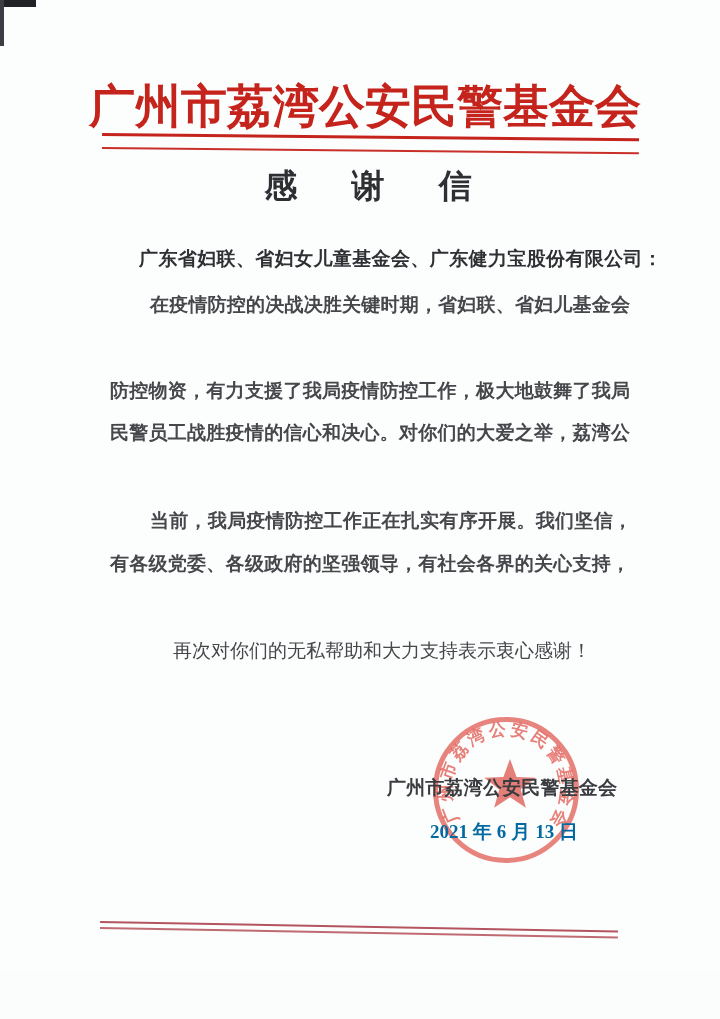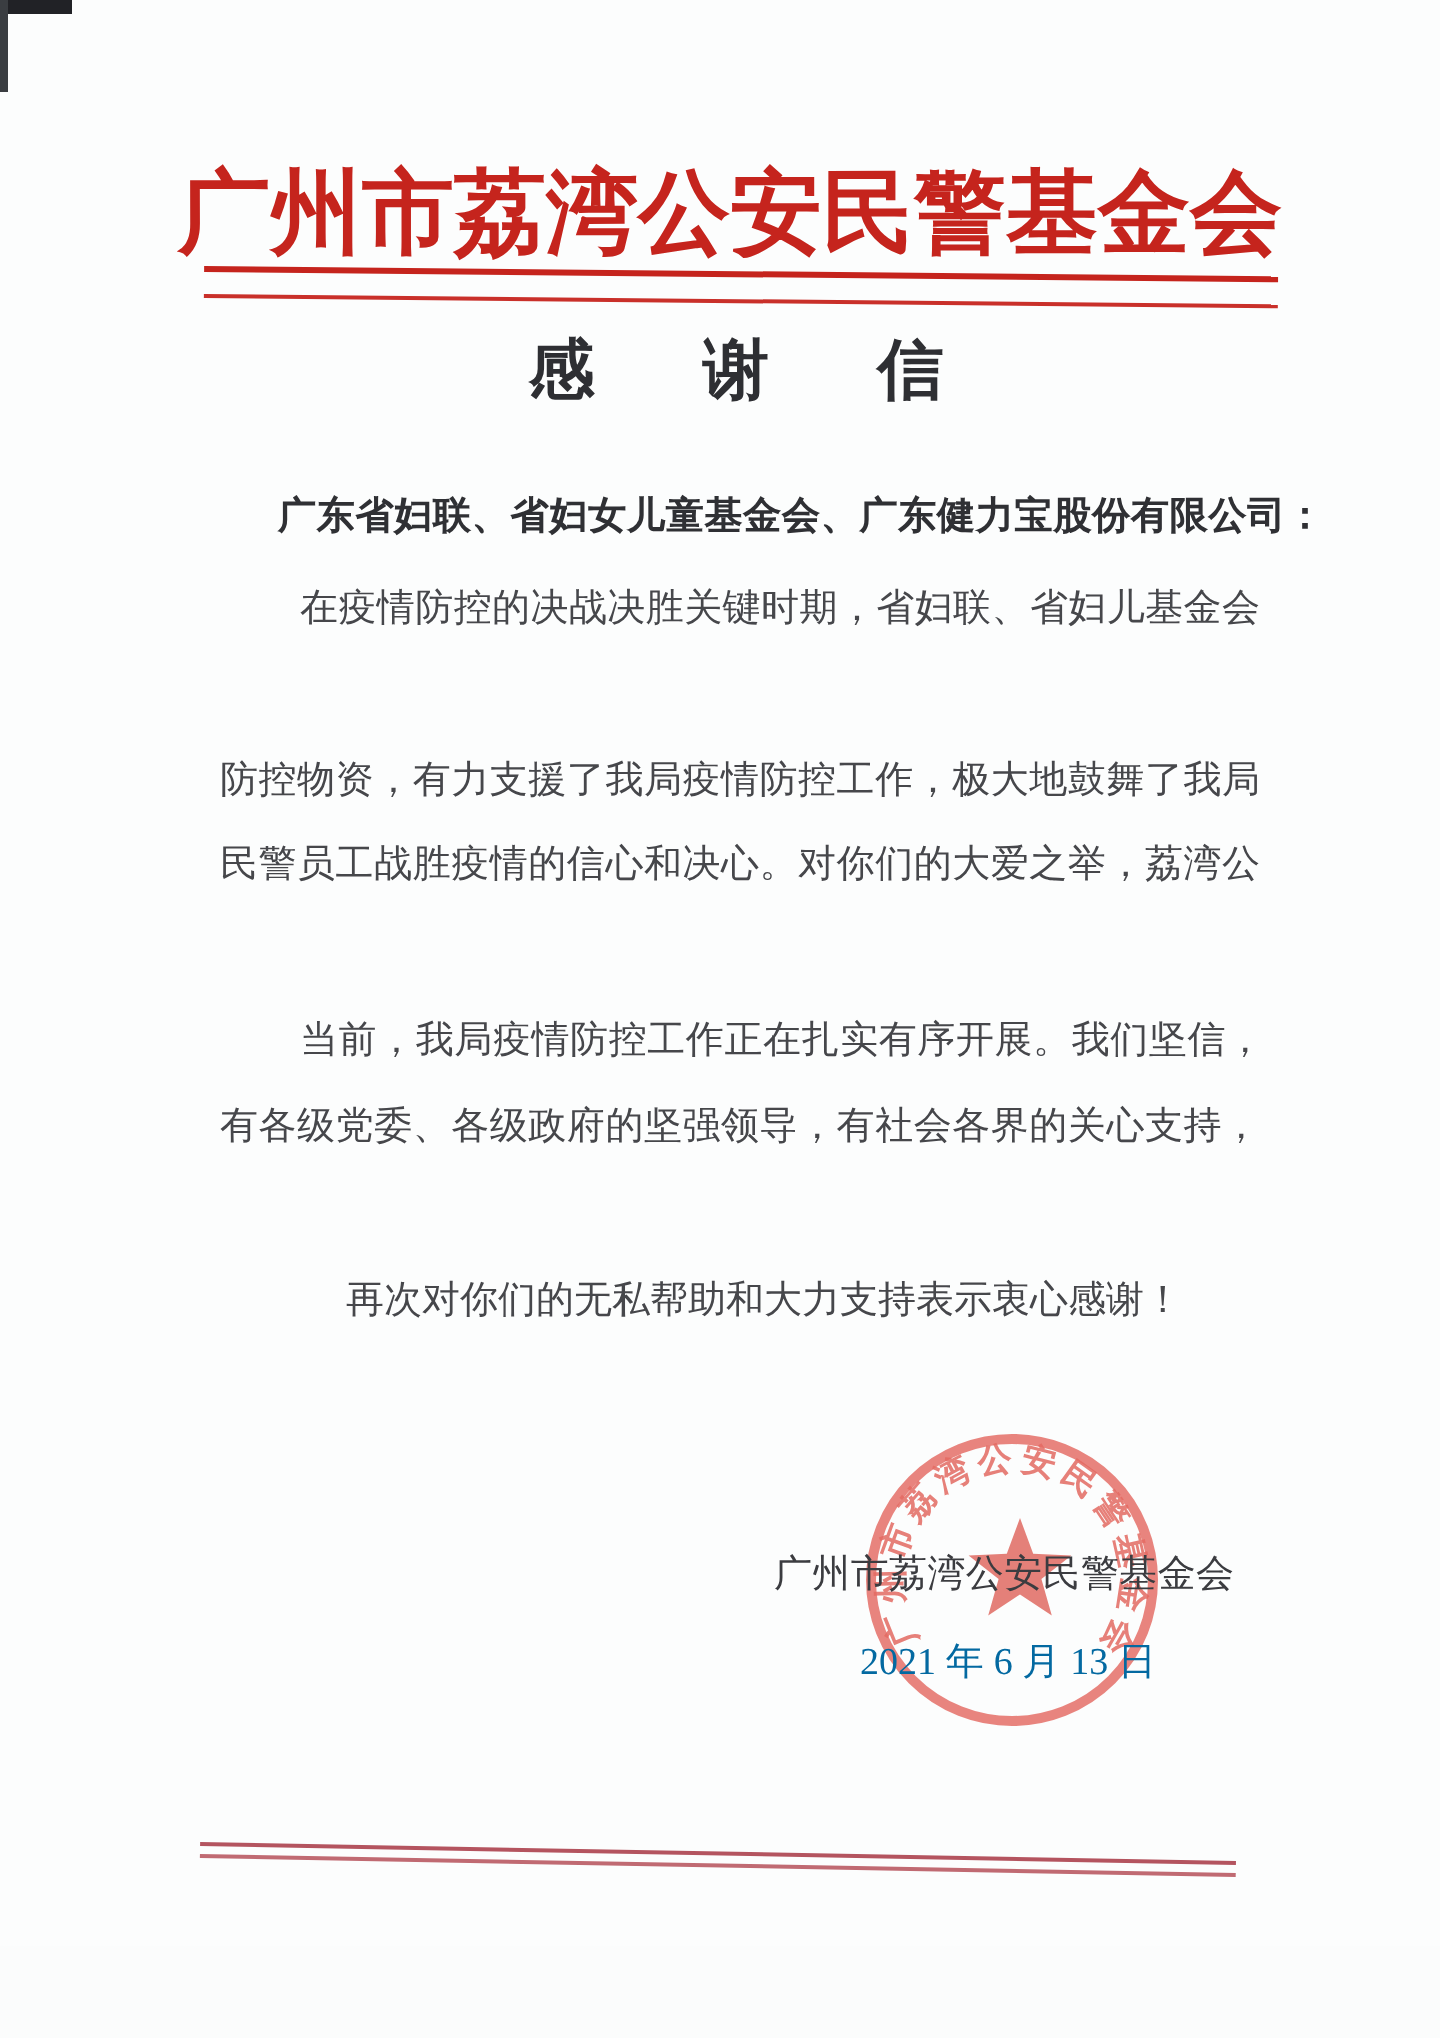--- a/index.html
+++ b/index.html
@@ -23,21 +23,21 @@
     border-top:3px solid #c5241d;border-bottom:2px solid #c9302a;
     transform:rotate(0.55deg);transform-origin:left center;
   }
   .letter-title{
     position:absolute;left:0;right:0;top:170px;margin:0;
     text-align:center;font-size:33px;font-weight:700;line-height:1;
     color:#2e2f33;letter-spacing:23px;text-indent:23px;transform:translateX(8px);
   }
 
   .txt{position:absolute;line-height:1.15;color:#46474b;font-size:19px;}
-  .just{text-align:justify;text-align-last:justify;text-justify:inter-character;}
+  .just{text-align:justify;text-align-last:justify;text-justify:inter-character;font-weight:bold;}
   .salutation{top:248px;left:111px;width:523px;font-weight:700;color:#2f3034;font-size:19px;margin-left:28px;}
 
   .l1{top:294px;left:150px;width:480px;}
   .l2{top:337px;left:110px;width:520px;}
   .l3{top:380px;left:110px;width:520px;}
   .l4{top:422px;left:110px;width:520px;}
   .l5{top:465px;left:110px;width:480px;}
   .l6{top:510px;left:150px;width:482px;}
   .l7{top:553px;left:110px;width:520px;}
   .l8{top:596px;left:110px;width:520px;}

